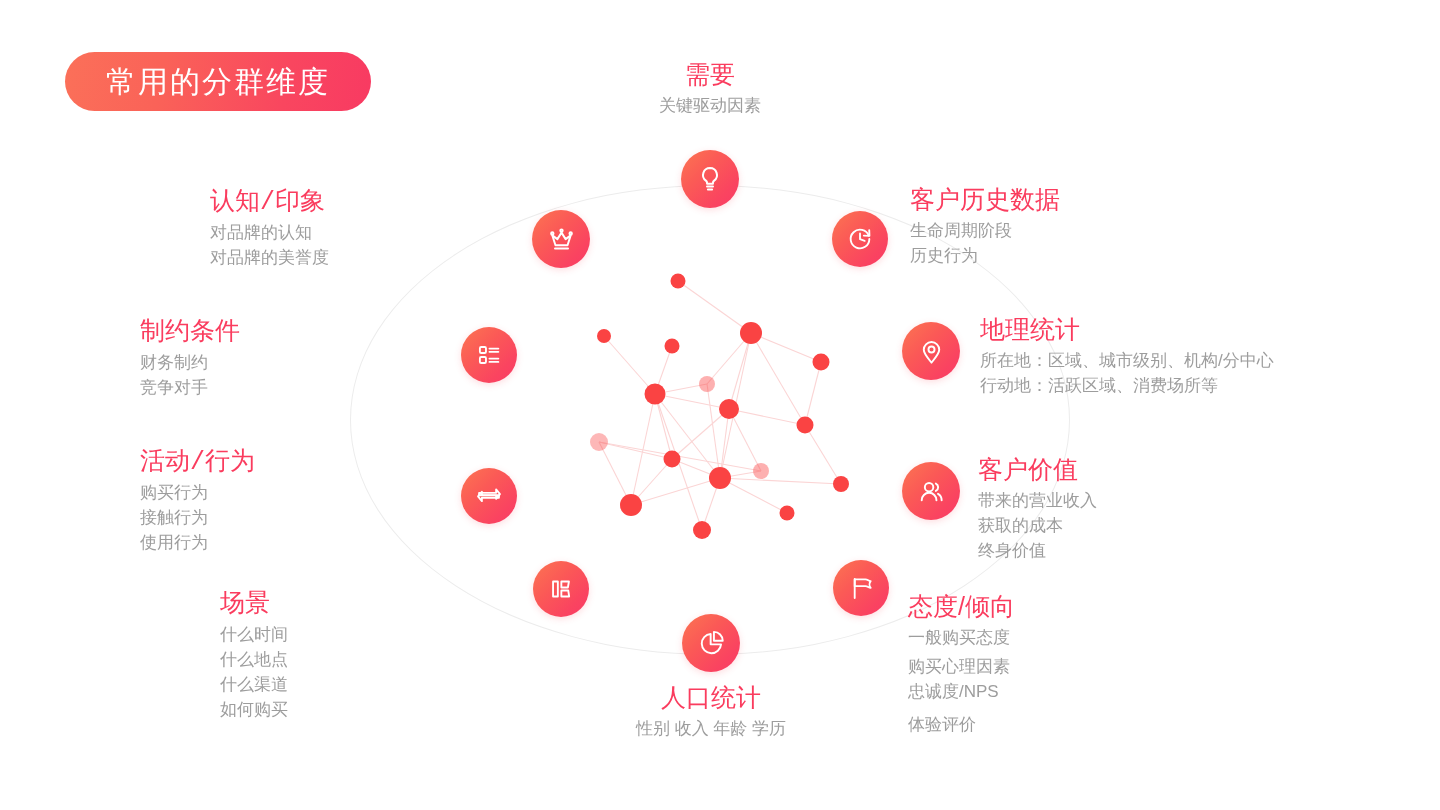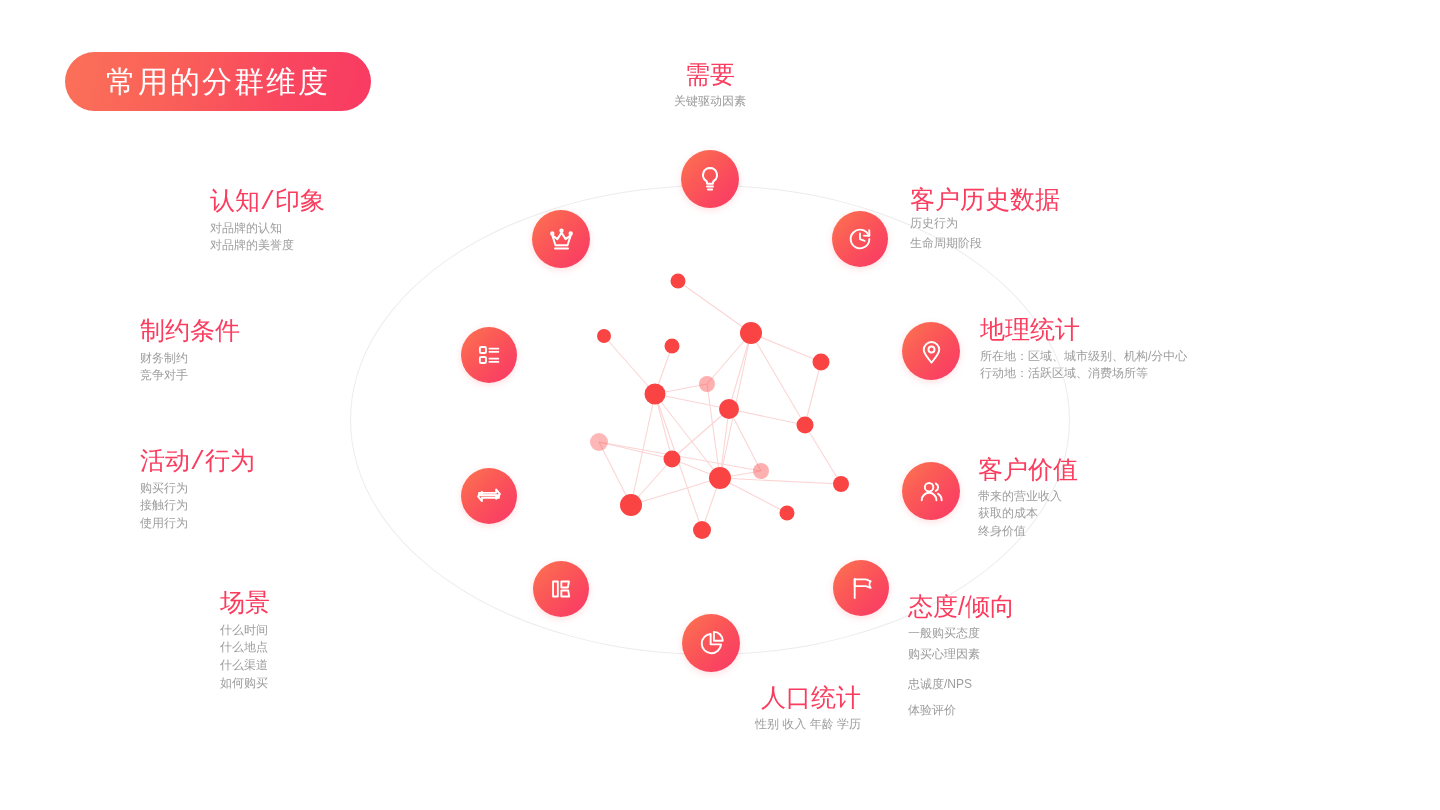--- a/index.html
+++ b/index.html
@@ -43,21 +43,21 @@
   }
   .bubble svg{ display:block; }
 
   
   .lbl{ position:absolute; }
   .lbl .head{
     color:#fa3c5e; font-size:25px; line-height:1.18; white-space:nowrap;
     font-weight:400;
   }
   .lbl .sub{
-    color:#9d9d9d; font-size:12px; line-height:1.48; white-space:nowrap;
+    color:#9d9d9d; font-size:17px; line-height:1.48; white-space:nowrap;
     margin-top:3px;
   }
   .lbl.r{ text-align:left;font-family:Liberation Mono, monospace; }
   .lbl.c{ text-align:center; }
   .lbl.l{ text-align:left; }
 
   
   #graph{ position:absolute; left:565px; top:265px; width:300px; height:290px; }
   #graph svg{ display:block; overflow:visible; }
 </style>
@@ -207,46 +207,46 @@
     </svg>
   </div>
 
   <div class="lbl c" style="left:560px;top:60px;width:300px;">
     <div class="head">需要</div>
     <div class="sub">关键驱动因素</div>
   </div>
 
   <div class="lbl l" style="left:910px;top:185px;width:420px;">
     <div class="head">客户历史数据</div>
+    <div class="sub">生命周期阶段</div>
     <div class="sub" style="margin-top:0">历史行为</div>
-    <div class="sub">生命周期阶段</div>
   </div>
 
   <div class="lbl l" style="left:980px;top:315px;width:430px;">
     <div class="head">地理统计</div>
     <div class="sub">所在地：区域、城市级别、机构/分中心</div>
     <div class="sub" style="margin-top:0">行动地：活跃区域、消费场所等</div>
   </div>
 
   <div class="lbl l" style="left:978px;top:455px;width:330px;">
     <div class="head">客户价值</div>
     <div class="sub">带来的营业收入</div>
     <div class="sub" style="margin-top:0">获取的成本</div>
     <div class="sub" style="margin-top:0">终身价值</div>
   </div>
 
   <div class="lbl l" style="left:908px;top:592px;width:330px;">
     <div class="head">态度/倾向</div>
     <div class="sub">一般购买态度</div>
     <div class="sub" style="margin-top:4px">购买心理因素</div>
-    <div class="sub" style="margin-top:12px">忠诚度/NPS</div>
+    <div class="sub" style="margin-top:0">忠诚度/NPS</div>
     <div class="sub" style="margin-top:8px">体验评价</div>
   </div>
 
-  <div class="lbl c" style="left:561px;top:683px;width:300px;text-align:right;">
+  <div class="lbl c" style="left:561px;top:683px;width:300px;">
     <div class="head">人口统计</div>
     <div class="sub">性别 收入 年龄 学历</div>
   </div>
 
   <div class="lbl r" style="left:220px;top:590px;width:300px;">
     <div class="head">场景</div>
     <div class="sub">什么时间</div>
     <div class="sub" style="margin-top:0">什么地点</div>
     <div class="sub" style="margin-top:0">什么渠道</div>
     <div class="sub" style="margin-top:0">如何购买</div>

